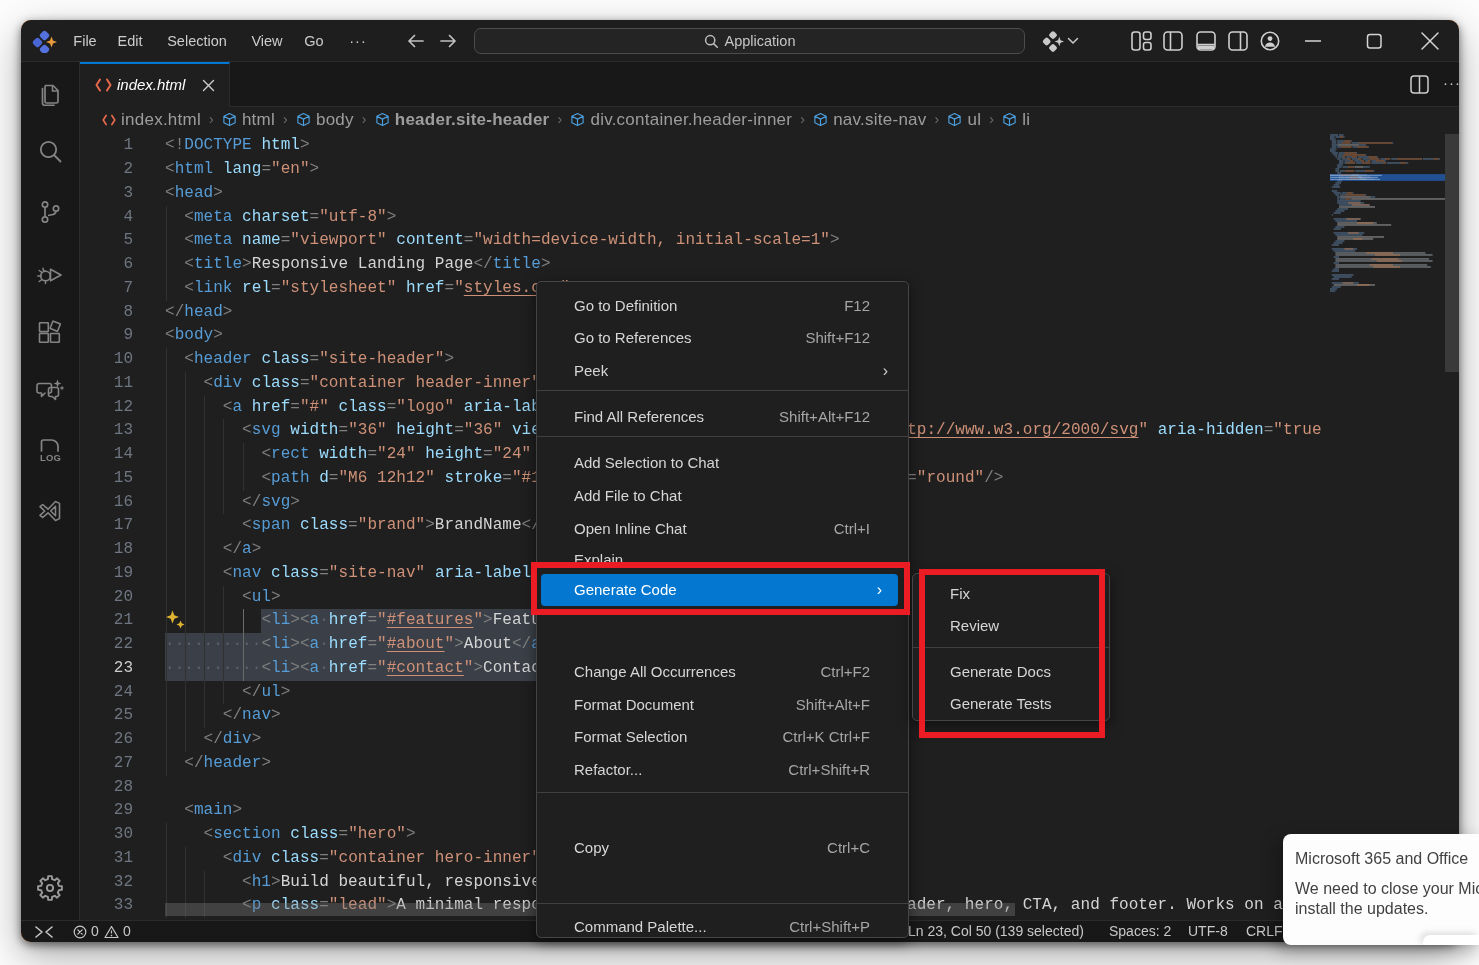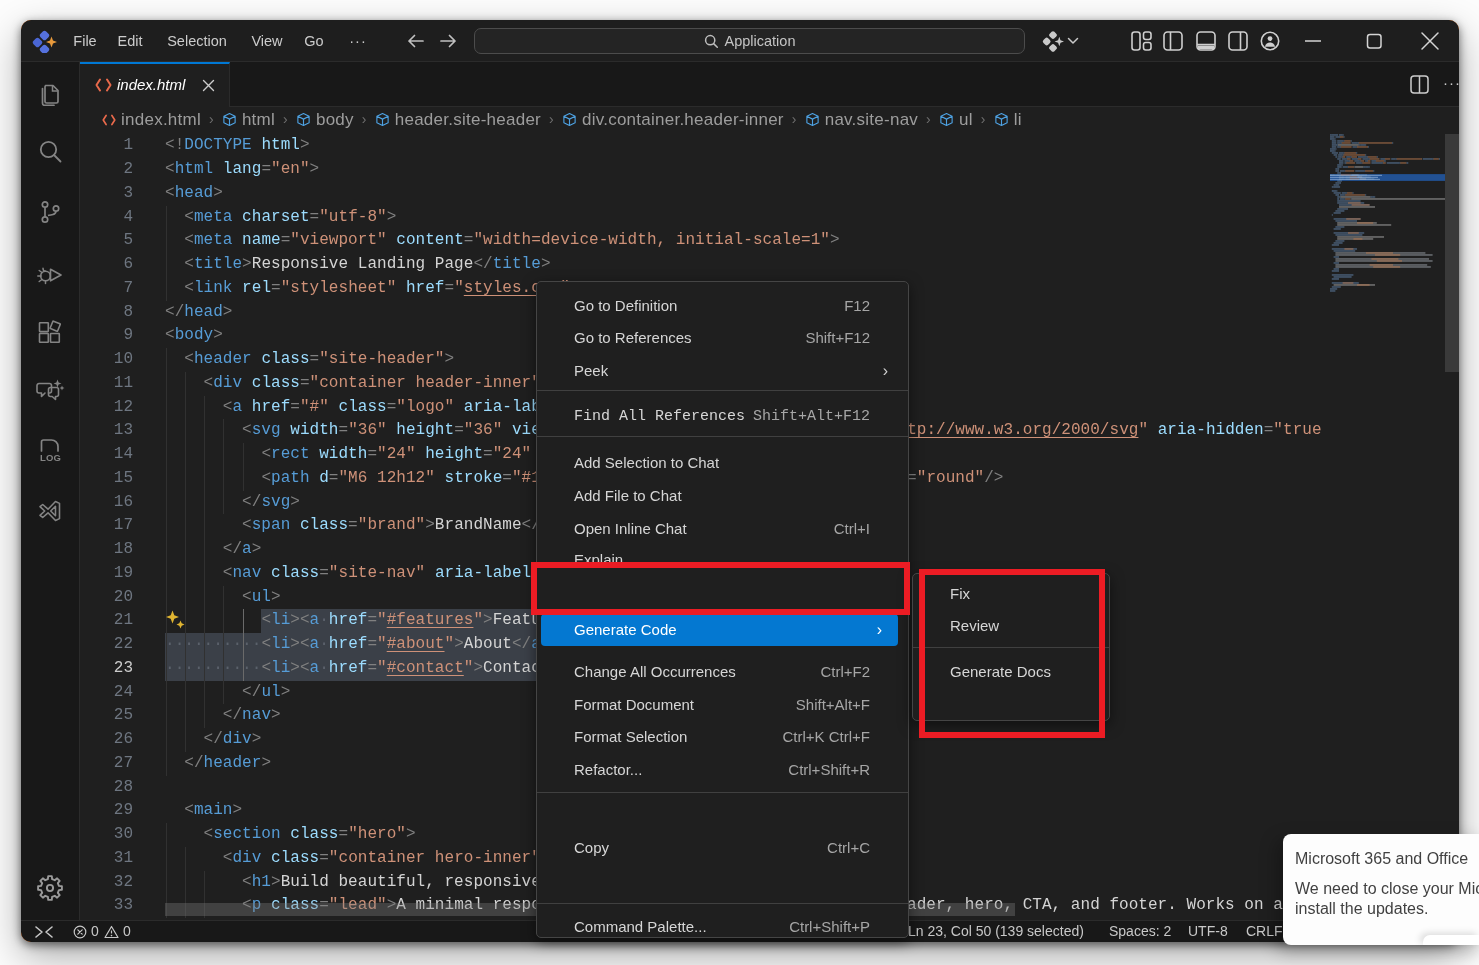--- a/index.html
+++ b/index.html
@@ -214,21 +214,21 @@
 
   <div id="crumbs">
       <div style="position:absolute;left:22px;top:0;line-height:26px;white-space:nowrap;"><svg class="bi" style="margin:0 5px 2px 0;" width="14" height="12" viewBox="0 0 17 14">
           <path d="M5 1.5 L1.5 7 L5 12.5 M12 1.5 L15.5 7 L12 12.5" stroke="#e8694b" stroke-width="2" fill="none" stroke-linecap="round" stroke-linejoin="round"></path>
         </svg><span style="color:#9d9d9d;">index.html</span><span class="sep">›</span><svg class="bi" style="margin:0 5px 2px 0;" width="15" height="15" viewBox="0 0 16 16">
           <path d="M8 1.6 L14 4.6 V11.4 L8 14.4 L2 11.4 V4.6 Z M2 4.6 L8 7.6 L14 4.6 M8 7.6 V14.4" stroke="#4da0e0" stroke-width="1.2" fill="none" stroke-linejoin="round"></path>
         </svg><span style="color:#9d9d9d;">html</span><span class="sep">›</span><svg class="bi" style="margin:0 5px 2px 0;" width="15" height="15" viewBox="0 0 16 16">
           <path d="M8 1.6 L14 4.6 V11.4 L8 14.4 L2 11.4 V4.6 Z M2 4.6 L8 7.6 L14 4.6 M8 7.6 V14.4" stroke="#4da0e0" stroke-width="1.2" fill="none" stroke-linejoin="round"></path>
         </svg><span style="color:#9d9d9d;">body</span><span class="sep">›</span><svg class="bi" style="margin:0 5px 2px 0;" width="15" height="15" viewBox="0 0 16 16">
           <path d="M8 1.6 L14 4.6 V11.4 L8 14.4 L2 11.4 V4.6 Z M2 4.6 L8 7.6 L14 4.6 M8 7.6 V14.4" stroke="#4da0e0" stroke-width="1.2" fill="none" stroke-linejoin="round"></path>
-        </svg><span style="color:#9d9d9d;">header.site-header</span><span class="sep">›</span><svg class="bi" style="margin:0 5px 2px 0;" width="15" height="15" viewBox="0 0 16 16">
+        </svg><span style="color:#9d9d9d;font-weight:bold;">header.site-header</span><span class="sep">›</span><svg class="bi" style="margin:0 5px 2px 0;" width="15" height="15" viewBox="0 0 16 16">
           <path d="M8 1.6 L14 4.6 V11.4 L8 14.4 L2 11.4 V4.6 Z M2 4.6 L8 7.6 L14 4.6 M8 7.6 V14.4" stroke="#4da0e0" stroke-width="1.2" fill="none" stroke-linejoin="round"></path>
         </svg><span style="color:#9d9d9d;">div.container.header-inner</span><span class="sep">›</span><svg class="bi" style="margin:0 5px 2px 0;" width="15" height="15" viewBox="0 0 16 16">
           <path d="M8 1.6 L14 4.6 V11.4 L8 14.4 L2 11.4 V4.6 Z M2 4.6 L8 7.6 L14 4.6 M8 7.6 V14.4" stroke="#4da0e0" stroke-width="1.2" fill="none" stroke-linejoin="round"></path>
         </svg><span style="color:#9d9d9d;">nav.site-nav</span><span class="sep">›</span><svg class="bi" style="margin:0 5px 2px 0;" width="15" height="15" viewBox="0 0 16 16">
           <path d="M8 1.6 L14 4.6 V11.4 L8 14.4 L2 11.4 V4.6 Z M2 4.6 L8 7.6 L14 4.6 M8 7.6 V14.4" stroke="#4da0e0" stroke-width="1.2" fill="none" stroke-linejoin="round"></path>
         </svg><span style="color:#9d9d9d;">ul</span><span class="sep">›</span><svg class="bi" style="margin:0 5px 2px 0;" width="15" height="15" viewBox="0 0 16 16">
           <path d="M8 1.6 L14 4.6 V11.4 L8 14.4 L2 11.4 V4.6 Z M2 4.6 L8 7.6 L14 4.6 M8 7.6 V14.4" stroke="#4da0e0" stroke-width="1.2" fill="none" stroke-linejoin="round"></path>
         </svg><span style="color:#9d9d9d;">li</span></div>
     </div>
 
@@ -597,39 +597,39 @@
     </div>
 <div class="mi" style="top:40px;">
       <span class="lab">Go to References</span>
       <span class="sc">Shift+F12</span>
     </div>
 <div class="mi" style="top:73px;">
       <span class="lab">Peek</span>
       <span class="chev">›</span>
     </div>
 <div class="msep" style="top:108px;"></div>
-<div class="mi" style="top:119px;font-family:Liberation Mono, monospace;">
+<div class="mi" style="top:119px;">
       <span class="lab">Find All References</span>
       <span class="sc">Shift+Alt+F12</span>
     </div>
 <div class="msep" style="top:154px;"></div>
 <div class="mi" style="top:165px;">
       <span class="lab">Add Selection to Chat</span>
     </div>
 <div class="mi" style="top:198px;">
       <span class="lab">Add File to Chat</span>
     </div>
 <div class="mi" style="top:231px;">
       <span class="lab">Open Inline Chat</span>
       <span class="sc">Ctrl+I</span>
     </div>
 <div class="mi" style="top:262px;">
       <span class="lab">Explain</span>
     </div>
-<div class="mi hot" style="top:292px;margin-top:40px;">
+<div class="mi hot" style="top:292px;">
       <span class="lab">Generate Code</span>
       <span class="chev">›</span>
     </div>
 <div class="mi" style="top:374px;">
       <span class="lab">Change All Occurrences</span>
       <span class="sc">Ctrl+F2</span>
     </div>
 <div class="mi" style="top:407px;">
       <span class="lab">Format Document</span>
       <span class="sc">Shift+Alt+F</span>
@@ -656,20 +656,23 @@
 <div id="menu2" class="menu" style="left:912px;top:573px;width:198px;height:148px;">
     <div class="mi" style="top:4px;text-align:center;">
       <span class="lab">Fix</span>
     </div>
 <div class="mi" style="top:36px;">
       <span class="lab">Review</span>
     </div>
 <div class="msep" style="top:73px;"></div>
 <div class="mi" style="top:82px;">
       <span class="lab">Generate Docs</span>
+    </div>
+<div class="mi" style="top:114px;">
+      <span class="lab">Generate Tests</span>
     </div>
   </div>
 
 <div id="toast2"></div>
 <div id="toast">
   <div class="t1">Microsoft 365 and Office</div>
   <div class="t2">We need to close your Microsoft 365 apps to
 install the updates.</div>
 </div>
 

